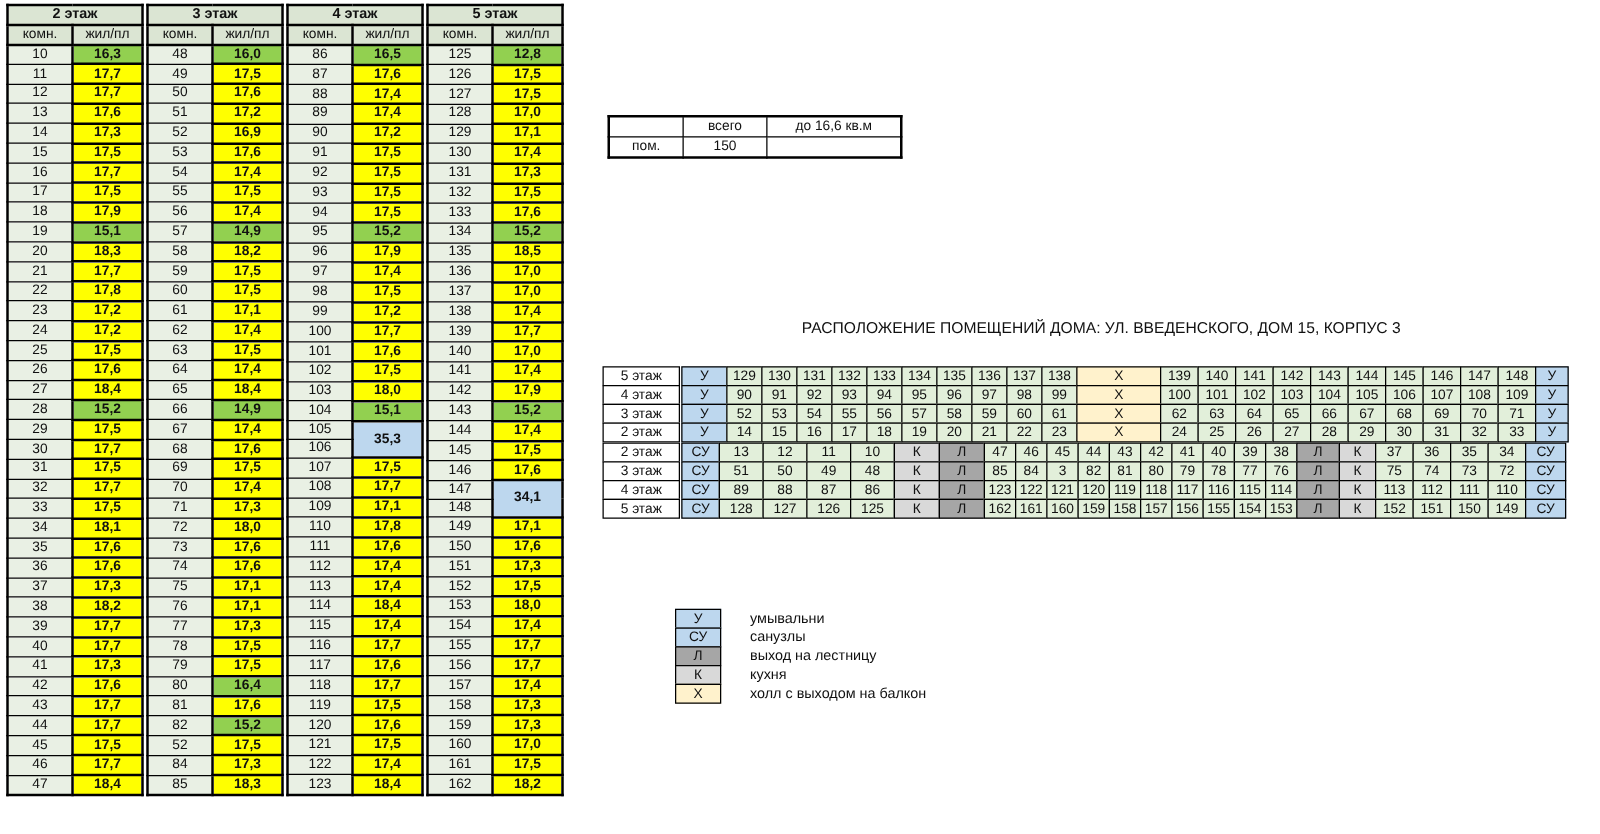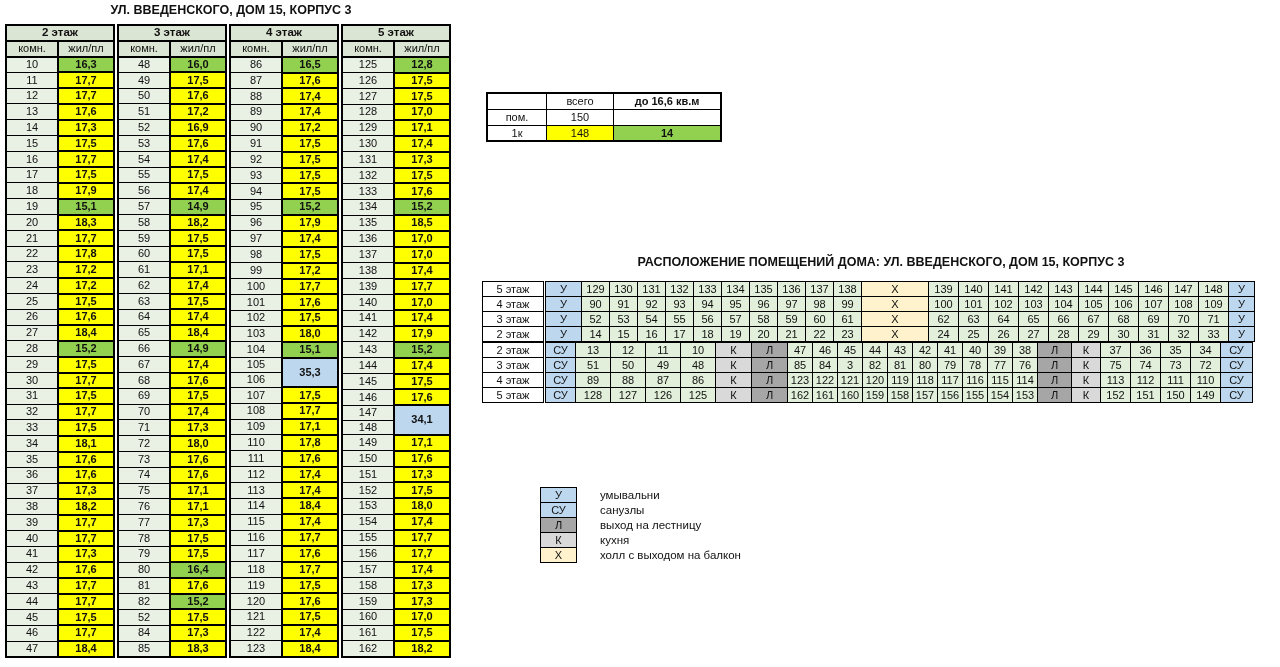--- a/index.html
+++ b/index.html
@@ -25,27 +25,27 @@
   td.val.g { background:var(--green);margin-left:11px; }
   td.val.b { background:var(--blue); font-weight:normal; }
   
   table.summary { position:absolute; left:486px; top:92px; border-collapse:collapse; border:2px solid #000; table-layout:fixed; }
   table.summary td {
     border:1px solid #000; height:14.8px; line-height:14px; padding:0 3px;
     font-size:11px; text-align:center; white-space:nowrap; overflow:hidden;
   }
   table.summary td.c0 { width:52px; }
   table.summary td.c1 { width:60px; }
-  table.summary td.c2 { width:100px;font-weight:bold; }
+  table.summary td.c2 { width:100px; }
   table.summary td.y { background:var(--yellow); }
   table.summary td.g { background:var(--green); }
   table.summary td.b { background:var(--blue); }
   
   .layout-block { position:absolute; left:482px; top:255px; width:798px; }
-  .layout-title { text-align:center; font-weight:bold; font-size:12.5px; margin-bottom:12px; white-space:nowrap; }
+  .layout-title { text-align:center; font-weight:normal; font-size:12.5px; margin-bottom:24px; white-space:nowrap; }
   .lay-row { display:flex; }
   .lay-row + .lay-row { margin-top:-1px; }
   .lay-label {
     width:62px; height:16px; box-sizing:border-box; border:1px solid #000;
     background:#fff; font-size:11px; text-align:center; line-height:14px; flex:0 0 auto;
   }
   .lay-gap { width:2px; flex:0 0 auto; }
   .lay-cell {
     height:16px; box-sizing:border-box; border:1px solid #000; margin-left:-1px;
     font-size:11px; text-align:center; line-height:14px; flex:0 0 auto; overflow:hidden;
@@ -68,21 +68,20 @@
   .legend-swatch {
     width:37px; height:16px; box-sizing:border-box; border:1px solid #000;
     font-size:11px; text-align:center; line-height:14px; flex:0 0 auto;
   }
   .legend-label { margin-left:23px; font-size:11.5px; white-space:nowrap; }
 </style>
 </head>
 <body>
 
 <div class="left-block">
-  <div class="main-title">УЛ. ВВЕДЕНСКОГО, ДОМ 15, КОРПУС 3</div>
   <div class="floors-row">
       <table class="ftab">
         <tbody>
           <tr>
             <th class="fname" colspan="2">2 этаж</th>
           </tr>
           <tr>
             <th class="fcol">комн.</th>
             <th class="fcol">жил/пл</th>
           </tr>
@@ -734,25 +733,20 @@
     <tbody>
       <tr>
         <td class="c0 "></td>
         <td class="c1 ">всего</td>
         <td class="c2 ">до 16,6 кв.м</td>
       </tr>
       <tr>
         <td class="c0 ">пом.</td>
         <td class="c1 ">150</td>
         <td class="c2 "></td>
-      </tr>
-      <tr>
-        <td class="c0 ">1к</td>
-        <td class="c1 y">148</td>
-        <td class="c2 g">14</td>
       </tr>
     </tbody>
   </table>
 
 <div class="layout-block">
   <div class="layout-title">РАСПОЛОЖЕНИЕ ПОМЕЩЕНИЙ ДОМА: УЛ. ВВЕДЕНСКОГО, ДОМ 15, КОРПУС 3</div>
   <div id="upper-rows">
       <div class="lay-row">
         <div class="lay-label">5 этаж</div>
         <div class="lay-gap"></div>

